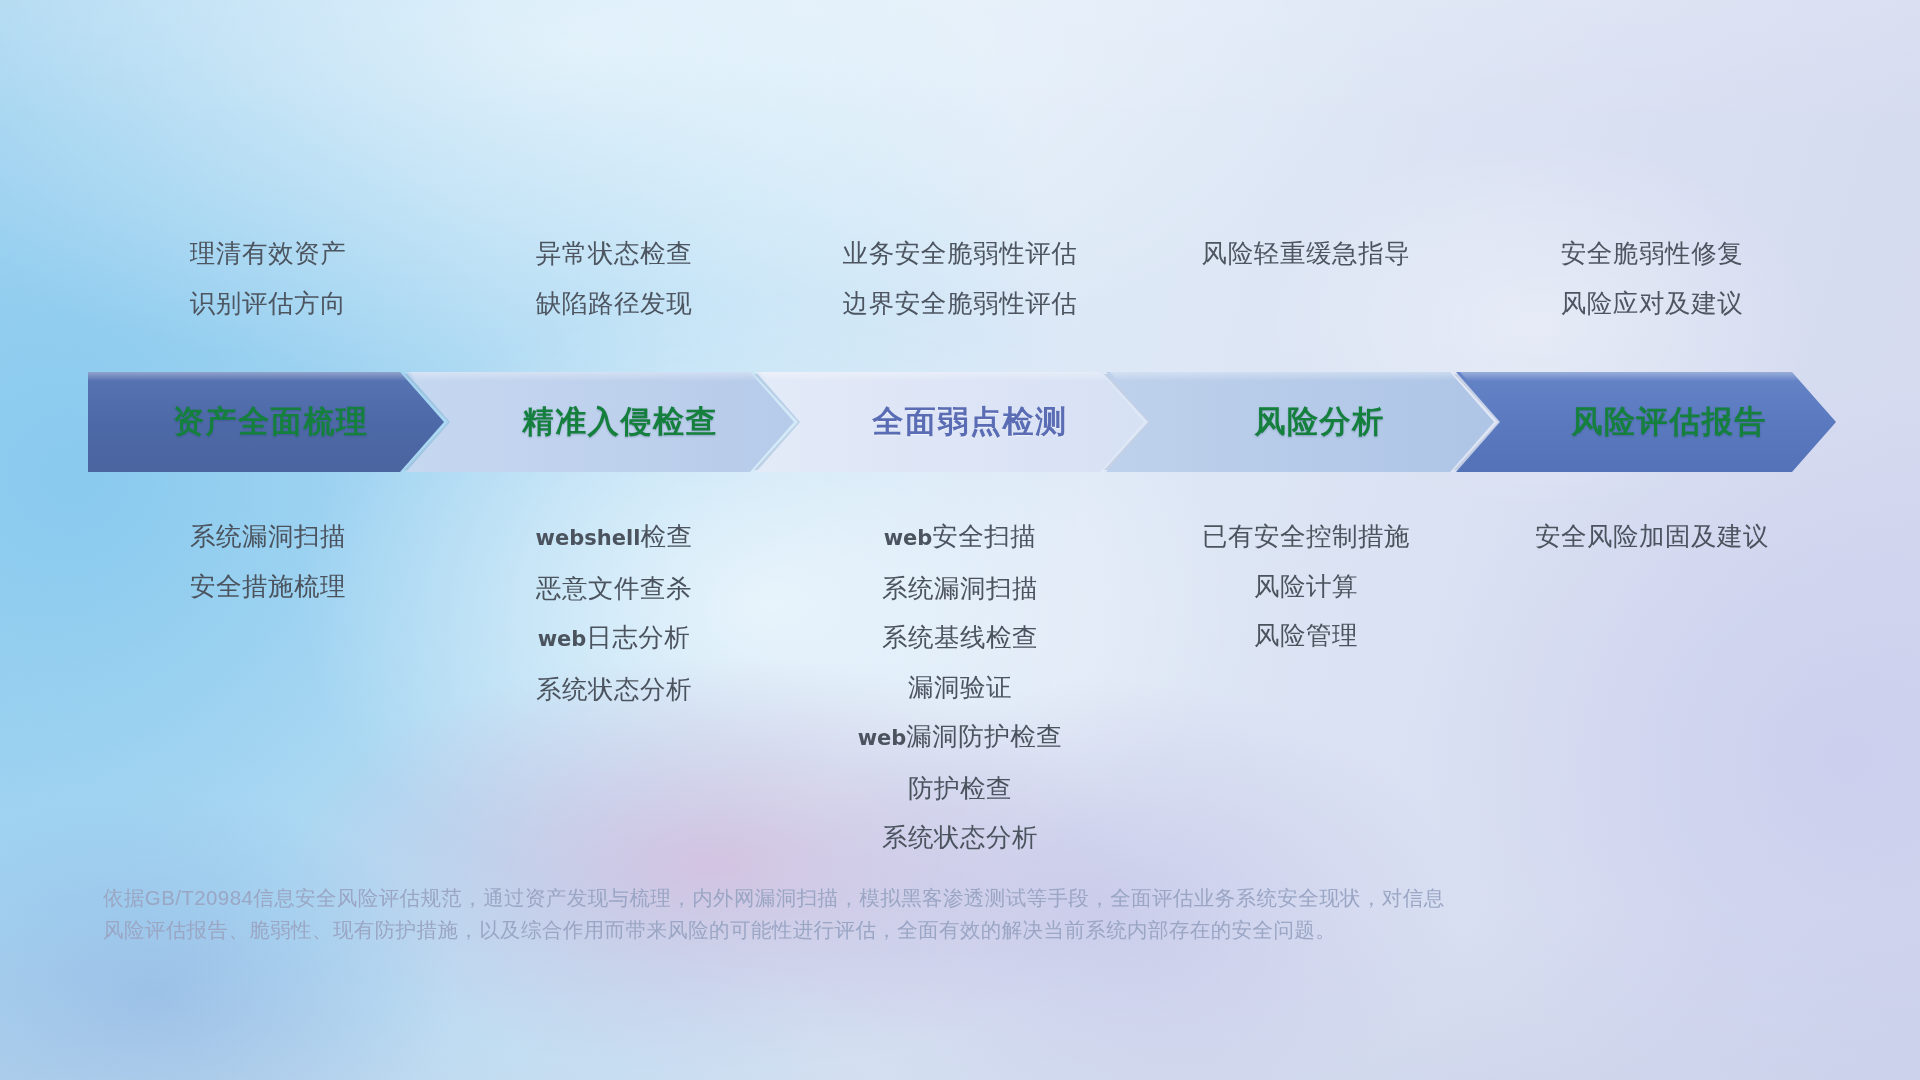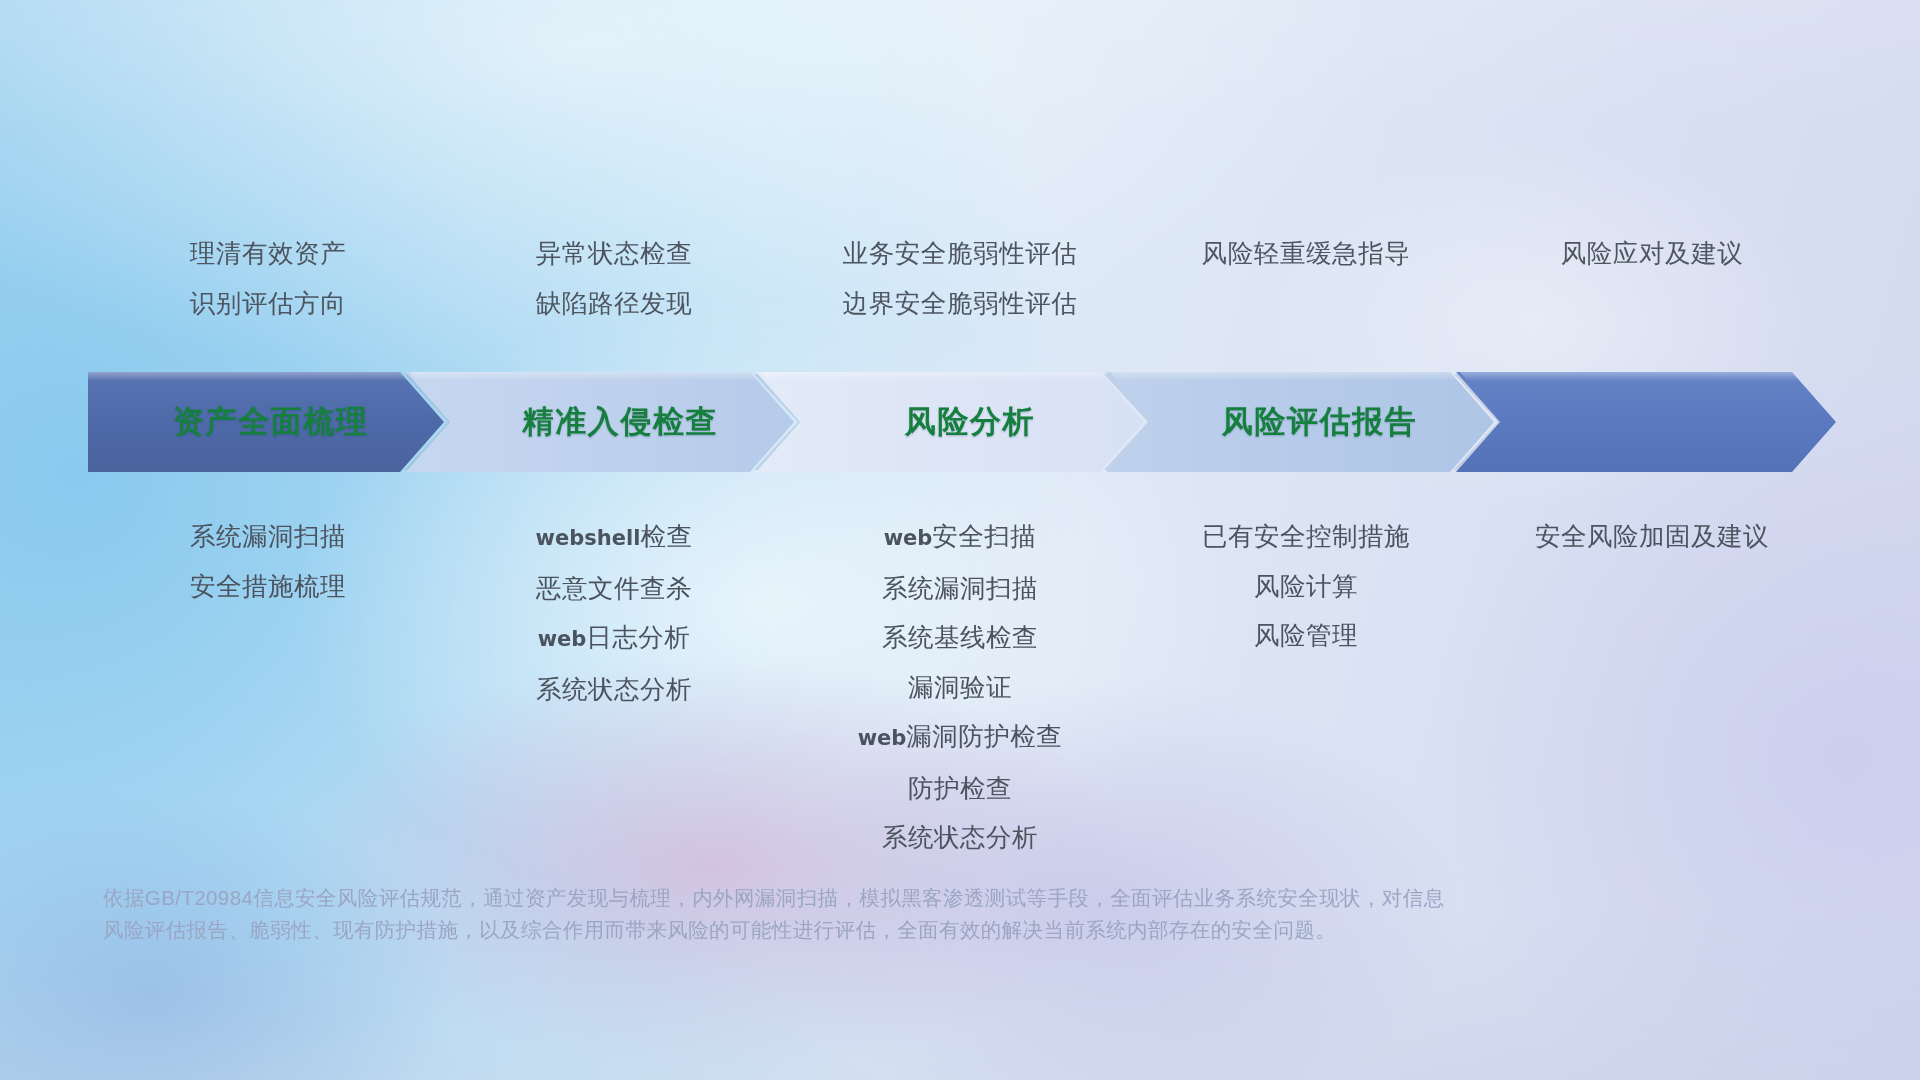--- a/index.html
+++ b/index.html
@@ -176,20 +176,21 @@
       <div class="col">
         <div class="label-line">业务安全脆弱性评估</div>
         <div class="label-line">边界安全脆弱性评估</div>
       </div>
 
       <div class="col">
         <div class="label-line">风险轻重缓急指导</div>
       </div>
 
       <div class="col">
+        <div class="label-line">安全脆弱性修复</div>
         <div class="label-line">风险应对及建议</div>
       </div>
     </div>
 
     <div id="band">
       <svg viewBox="0 0 1748 100" preserveAspectRatio="none" aria-hidden="true">
         <defs>
           <linearGradient id="g1" x1="0" y1="0" x2="0" y2="1">
             <stop offset="0" stop-color="#5974b3"></stop>
             <stop offset="0.5" stop-color="#4e69a8"></stop>
@@ -240,20 +241,21 @@
         <path d="M 1022 0 L 1362 0 L 1370 9 L 1030 9 Z" fill="url(#gTopSheen)"></path>
 
         <path d="M 1368 0 L 1704 0 L 1748 50 L 1704 100 L 1368 100 L 1412 50 Z" fill="url(#g5)"></path>
         <path d="M 1372 0 L 1704 0 L 1712 9 L 1380 9 Z" fill="url(#gTopSheen)"></path>
       </svg>
     </div>
 
     <div id="band-labels">
       <div class="chev-label w">资产全面梳理</div>
       <div class="chev-label w">精准入侵检查</div>
+      <div class="chev-label bl">全面弱点检测</div>
       <div class="chev-label w">风险分析</div>
       <div class="chev-label w">风险评估报告</div>
     </div>
 
     <div class="cols" id="bottom-lists">
 
       <div class="col">
         <div class="list-line">系统漏洞扫描</div>
         <div class="list-line">安全措施梳理</div>
       </div>

